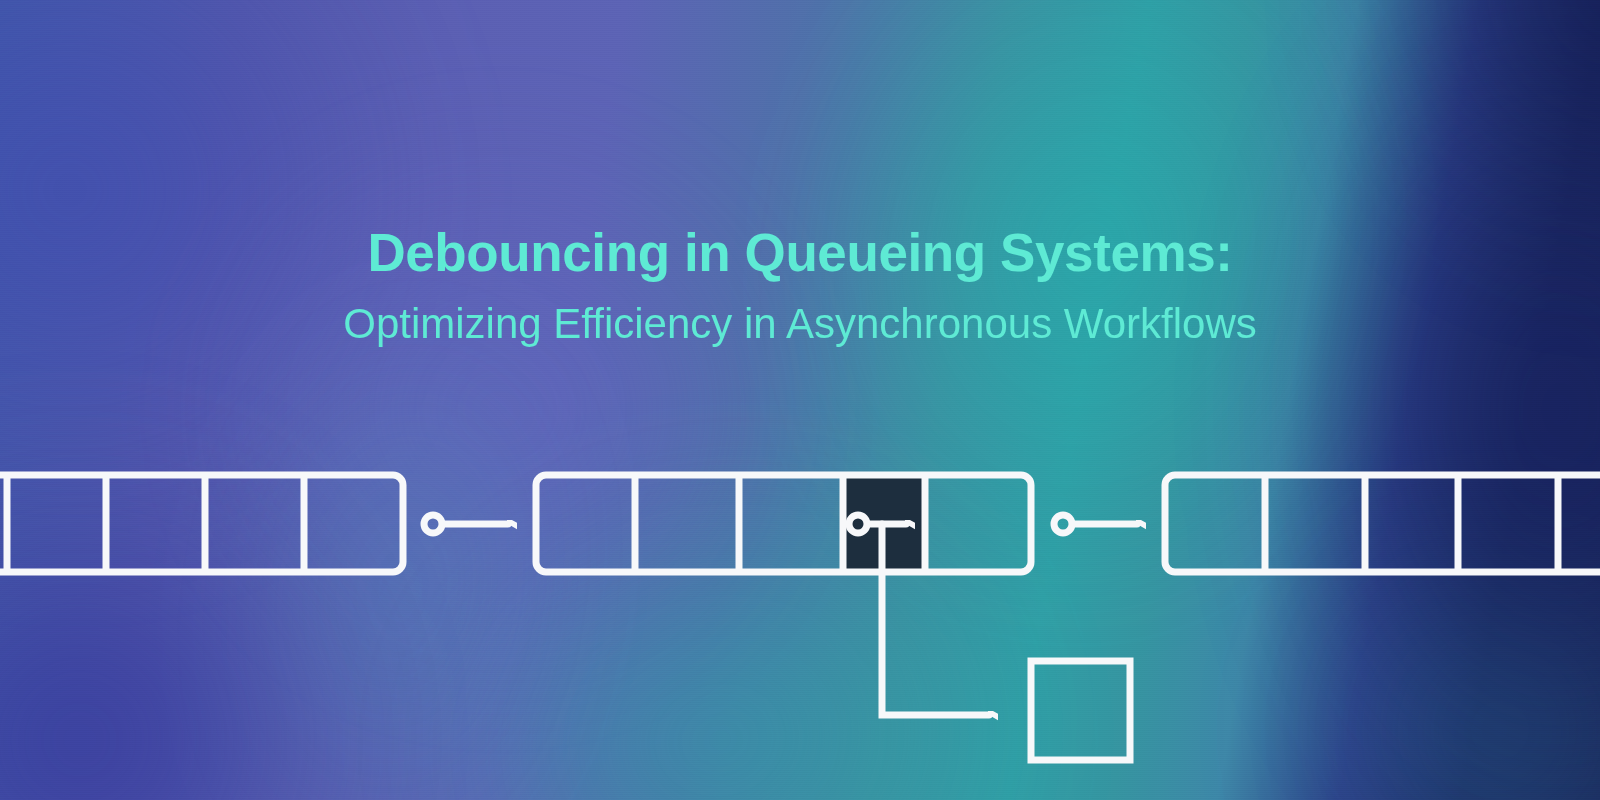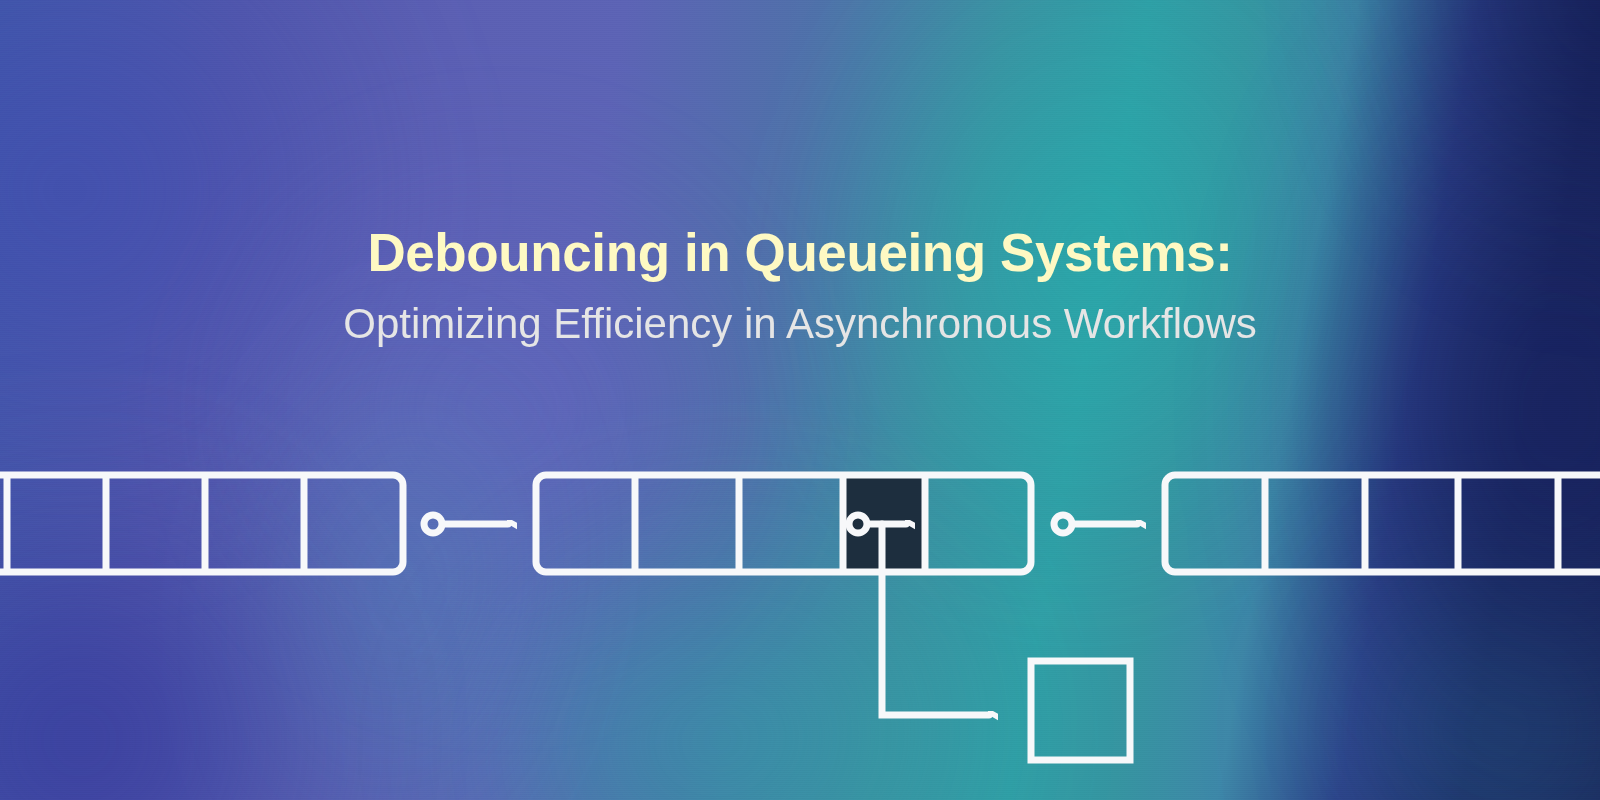--- a/index.html
+++ b/index.html
@@ -107,29 +107,29 @@
     top: 222px;
     text-align: center;
     z-index: 5;
   }
   .title {
     margin: 0;
     font-size: 53px;
     font-weight: 700;
     letter-spacing: -0.4px;
     line-height: 1.18;
-    color: #fef9c3;
+    color: #5eead4;
   }
   .subtitle {
     margin: 14px 0 0 0;
     font-size: 42px;
     font-weight: 400;
     letter-spacing: 0px;
     line-height: 1.2;
-    color: #e5e5e5;
+    color: #5eead4;
   }
 
   
   .diagram {
     position: absolute;
     inset: 0;
     z-index: 4;
   }
   .diagram svg { display: block; }
 </style>

